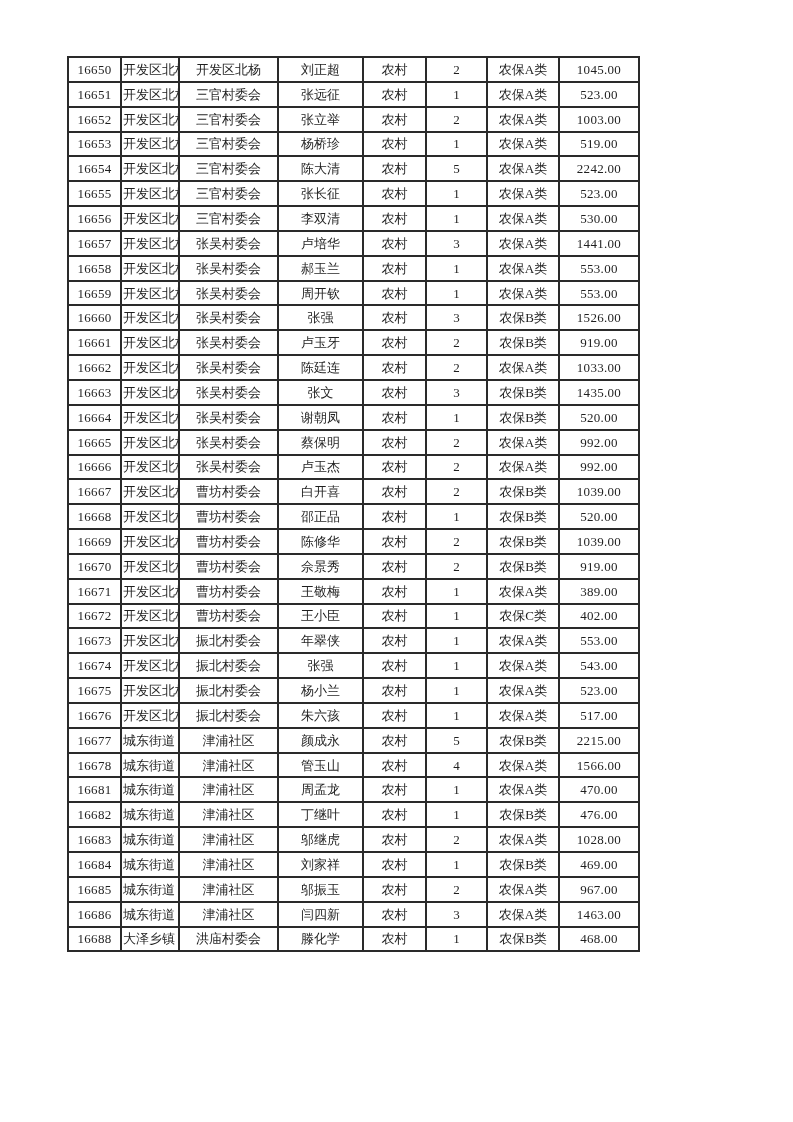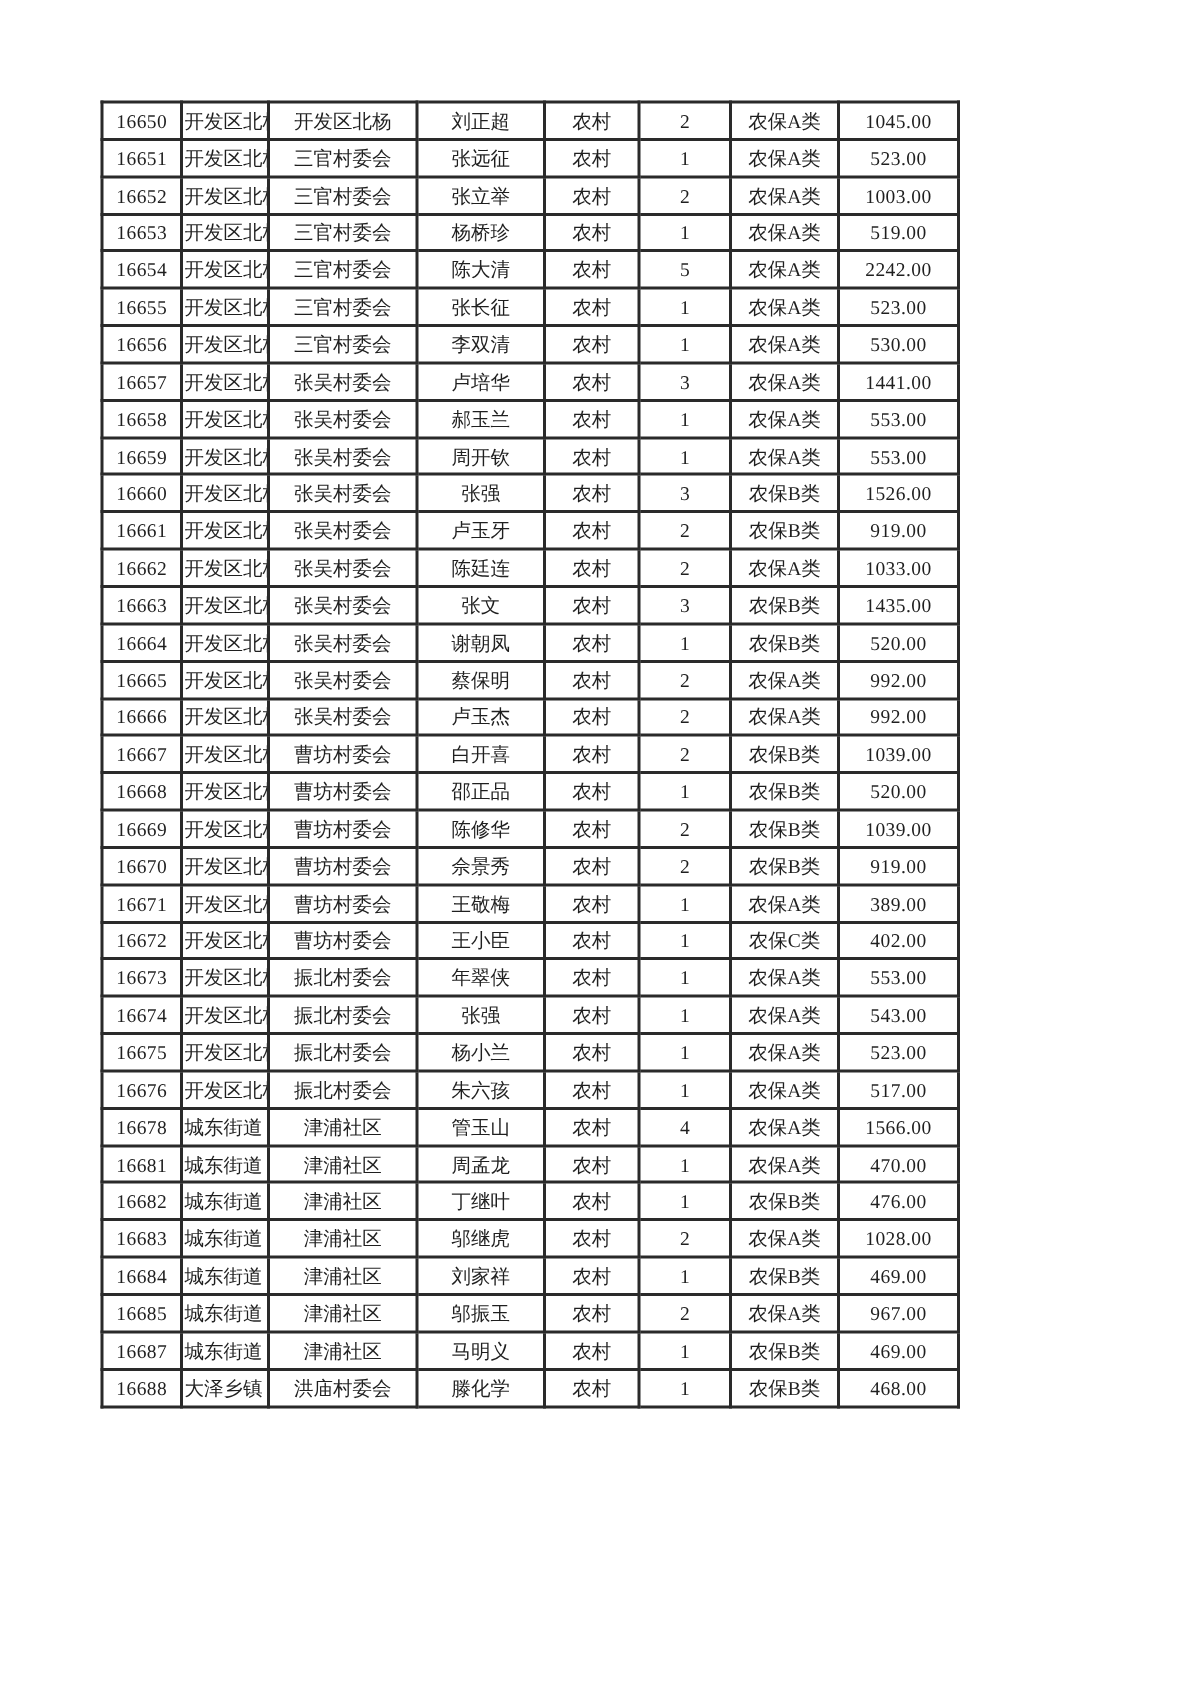--- a/index.html
+++ b/index.html
@@ -9,21 +9,21 @@
     font-family: "Liberation Serif", "DejaVu Serif", serif;
   }
   .sheet {
     position: relative;
     width: 793px; height: 1122px;
     background: #ffffff;
     overflow: hidden;
   }
   table.grid {
     position: absolute;
-    left: 67px; top: 67px;
+    left: 67px; top: 56px;
     width: 571px;
     border-collapse: collapse;
     table-layout: fixed;
     padding-left: 36px;
   }
   table.grid td {
     border: 2px solid #2a2a2a;
     height: 22.85px;
     padding: 0;
     font-size: 13px;
@@ -324,20 +324,30 @@
     <td class="c-id">16676</td>
     <td class="c-district">开发区北杨</td>
     <td class="c-village">振北村委会</td>
     <td class="c-name">朱六孩</td>
     <td class="c-residence">农村</td>
     <td class="c-count">1</td>
     <td class="c-category">农保A类</td>
     <td class="c-amount">517.00</td>
   </tr>
         <tr>
+    <td class="c-id">16677</td>
+    <td class="c-district">城东街道</td>
+    <td class="c-village">津浦社区</td>
+    <td class="c-name">颜成永</td>
+    <td class="c-residence">农村</td>
+    <td class="c-count">5</td>
+    <td class="c-category">农保B类</td>
+    <td class="c-amount">2215.00</td>
+  </tr>
+        <tr>
     <td class="c-id">16678</td>
     <td class="c-district">城东街道</td>
     <td class="c-village">津浦社区</td>
     <td class="c-name">管玉山</td>
     <td class="c-residence">农村</td>
     <td class="c-count">4</td>
     <td class="c-category">农保A类</td>
     <td class="c-amount">1566.00</td>
   </tr>
         <tr>
@@ -384,28 +394,28 @@
     <td class="c-id">16685</td>
     <td class="c-district">城东街道</td>
     <td class="c-village">津浦社区</td>
     <td class="c-name">邬振玉</td>
     <td class="c-residence">农村</td>
     <td class="c-count">2</td>
     <td class="c-category">农保A类</td>
     <td class="c-amount">967.00</td>
   </tr>
         <tr>
-    <td class="c-id">16687</td>
-    <td class="c-district">城东街道</td>
-    <td class="c-village">津浦社区</td>
-    <td class="c-name">马明义</td>
-    <td class="c-residence">农村</td>
-    <td class="c-count">1</td>
-    <td class="c-category">农保B类</td>
-    <td class="c-amount">469.00</td>
+    <td class="c-id">16686</td>
+    <td class="c-district">城东街道</td>
+    <td class="c-village">津浦社区</td>
+    <td class="c-name">闫四新</td>
+    <td class="c-residence">农村</td>
+    <td class="c-count">3</td>
+    <td class="c-category">农保A类</td>
+    <td class="c-amount">1463.00</td>
   </tr>
         <tr>
     <td class="c-id">16688</td>
     <td class="c-district">大泽乡镇</td>
     <td class="c-village">洪庙村委会</td>
     <td class="c-name">滕化学</td>
     <td class="c-residence">农村</td>
     <td class="c-count">1</td>
     <td class="c-category">农保B类</td>
     <td class="c-amount">468.00</td>

